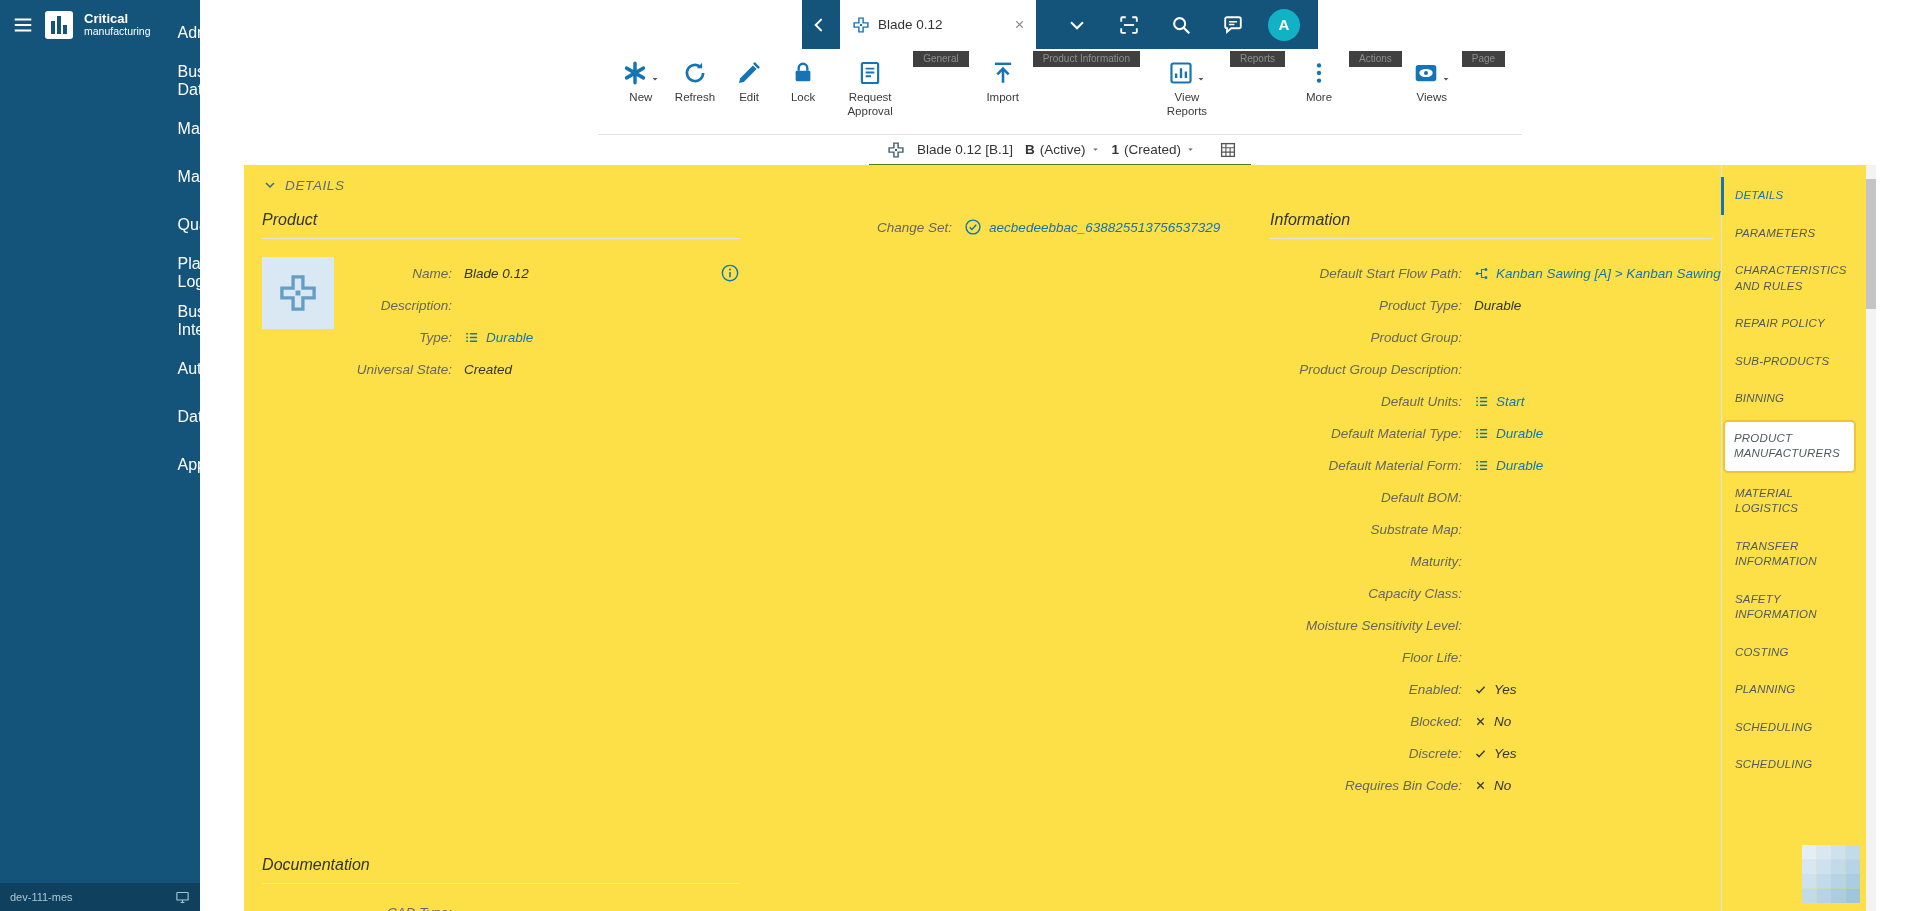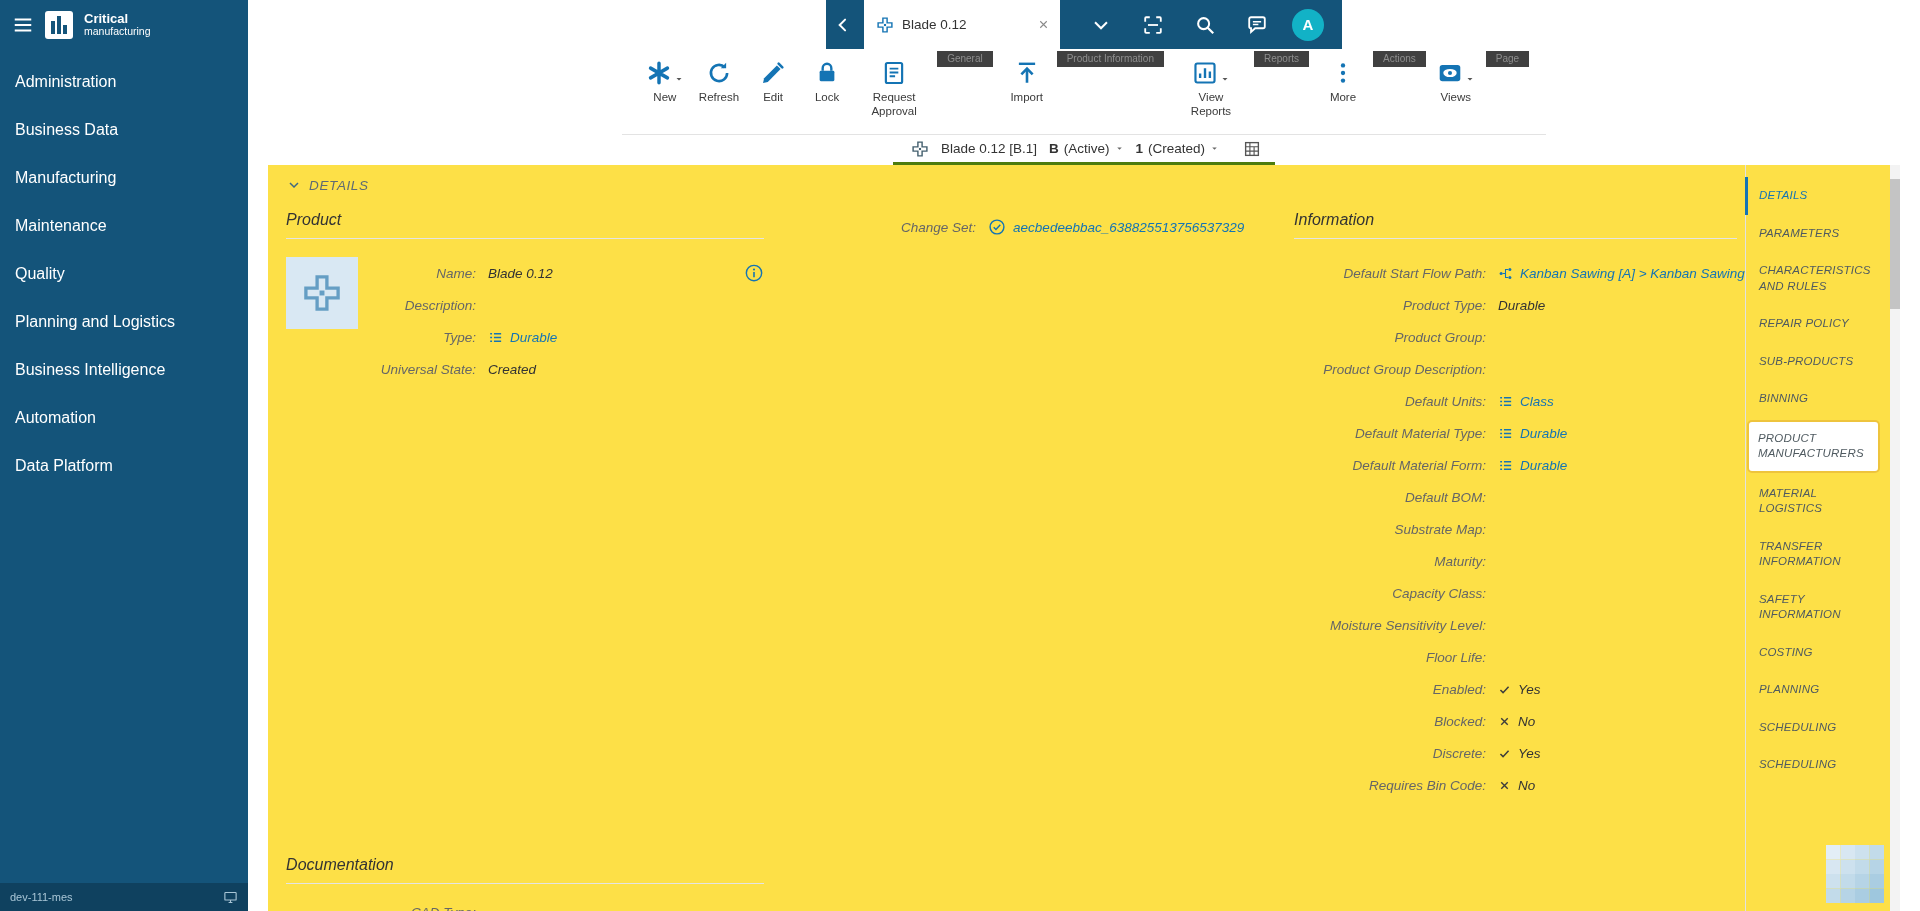--- a/index.html
+++ b/index.html
@@ -5,21 +5,21 @@
   * { box-sizing: border-box; margin: 0; padding: 0; }
   html,body { width:1920px; height:911px; overflow:hidden; }
   body { font-family:"Liberation Sans", sans-serif; background:#fff; color:#333; }
   [data-interactable="true"] { cursor:pointer; }
   .icon { display:inline-flex; width:20px; height:20px; flex-shrink:0; }
   .icon svg { display:block; width:100%; height:100%; }
 
   .app { display:flex; width:1920px; height:911px; }
 
   
-  .sidebar { width:248px; background:#14547a; color:#fff; position:relative; flex-shrink:0; display:flex; flex-direction:column; }
+  .sidebar { width:200px; background:#14547a; color:#fff; position:relative; flex-shrink:0; display:flex; flex-direction:row; }
   .sidebar-head { height:49px; display:flex; align-items:center; padding:0 12px; gap:11px; }
   .hamburger { width:22px; height:22px; color:#fff; }
   .logo-box { width:28px; height:28px; background:#fff; border-radius:3px; display:flex; align-items:flex-end; justify-content:center; gap:2px; padding:5px 5px; }
   .logo-box i { display:block; width:4px; background:#14547a; }
   .logo-box i:nth-child(1){height:70%;} .logo-box i:nth-child(2){height:100%;} .logo-box i:nth-child(3){height:50%;}
   .logo-text { display:flex; flex-direction:column; line-height:1.05; }
   .logo-text b { font-size:13px; }
   .logo-text span { font-size:10.5px; font-weight:400; }
   .side-menu { margin-top:9px; }
   .side-item { height:48px; display:flex; align-items:center; padding-left:15px; font-size:16px; color:#fff; }
@@ -52,21 +52,21 @@
   .btn-icon { height:30px; display:flex; align-items:center; }
   .btn-icon .icon { width:26px; height:26px; color:#1474b4; }
   .btn-icon .caret { width:10px; height:10px; color:#555; margin-left:2px; align-self:flex-end; margin-bottom:4px; }
   .btn-label { font-size:11.5px; color:#3a3a3a; text-align:center; line-height:1.2; margin-top:3px; }
   .group-label { height:16px; line-height:16px; background:#404040; color:#8e8e8e; font-size:10px; text-align:center;
      white-space:nowrap; padding:0 10px; margin:2px 1px 6px; }
   .ribbon-page { margin-left:auto; margin-right:16px; }
 
   
   .breadcrumb { height:30px; display:flex; align-items:center; gap:12px; padding:0 14px 0 18px;
-     border-bottom:3px solid #4d7c0f; font-size:13.5px; color:#333; background:#fff; flex-shrink:0; }
+     border-bottom:1px solid #4d7c0f; font-size:13.5px; color:#333; background:#fff; flex-shrink:0; }
   .bc-prod { width:18px; height:18px; color:#44606f; }
   .bc-group { display:flex; align-items:center; gap:5px; }
   .bc-group b { font-weight:700; }
   .bc-caret { width:9px; height:9px; color:#666; }
   .bc-spacer { flex:1; }
   .grid-view { width:18px; height:18px; color:#555; }
 
   
   .content-row { flex:1; display:flex; position:relative; background:#fde047; min-height:0;font-style:italic; }
   .main-content { flex:1; padding:12px 0 0 18px; overflow:hidden; min-width:0; }
@@ -134,20 +134,21 @@
     <nav class="side-menu" id="side-menu" data-interactable="false">
         <div class="side-item" data-interactable="true">Administration</div>
         <div class="side-item" data-interactable="true">Business Data</div>
         <div class="side-item" data-interactable="true">Manufacturing</div>
         <div class="side-item" data-interactable="true">Maintenance</div>
         <div class="side-item" data-interactable="true">Quality</div>
         <div class="side-item" data-interactable="true">Planning and Logistics</div>
         <div class="side-item" data-interactable="true">Business Intelligence</div>
         <div class="side-item" data-interactable="true">Automation</div>
         <div class="side-item" data-interactable="true">Data Platform</div>
+        <div class="side-item" data-interactable="true">Apps</div>
       </nav>
     <div class="sidebar-footer" data-interactable="false">
       <span data-interactable="false">dev-111-mes</span>
       <span class="icon" data-interactable="true">
           <svg viewBox="0 0 24 24">
             <rect x="3" y="4" width="18" height="12" rx="1" fill="none" stroke="currentColor" stroke-width="1.8"></rect>
             <path d="M9 20h6M12 16v4" stroke="currentColor" stroke-width="1.8" fill="none"></path>
           </svg>
         </span>
     </div>
@@ -502,21 +503,21 @@
                 </div>
                 <div class="detail-row" data-interactable="false">
                   <span class="row-label" data-interactable="false" style="width: 192px;">Default Units:</span>
                   <span class="row-value link" data-interactable="true">
                     <span class="icon" data-interactable="false">
                       <svg viewBox="0 0 24 24">
                         <path d="M3.5 6h3M3.5 12h3M3.5 18h3" stroke="currentColor" stroke-width="2.6" fill="none"></path>
                         <path d="M9.5 6H21M9.5 12H21M9.5 18H21" stroke="currentColor" stroke-width="2.6" fill="none"></path>
                       </svg>
                     </span>
-                    <span data-interactable="false">Class</span>
+                    <span data-interactable="false">Start</span>
                   </span>
                 </div>
                 <div class="detail-row" data-interactable="false">
                   <span class="row-label" data-interactable="false" style="width: 192px;">Default Material Type:</span>
                   <span class="row-value link" data-interactable="true">
                     <span class="icon" data-interactable="false">
                       <svg viewBox="0 0 24 24">
                         <path d="M3.5 6h3M3.5 12h3M3.5 18h3" stroke="currentColor" stroke-width="2.6" fill="none"></path>
                         <path d="M9.5 6H21M9.5 12H21M9.5 18H21" stroke="currentColor" stroke-width="2.6" fill="none"></path>
                       </svg>

